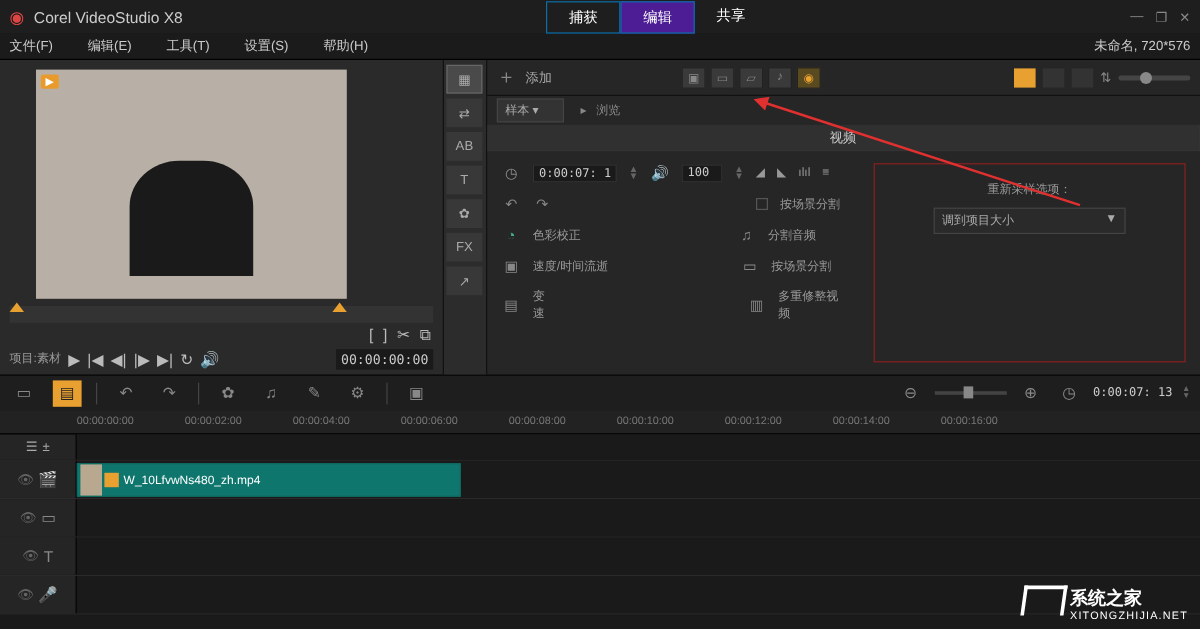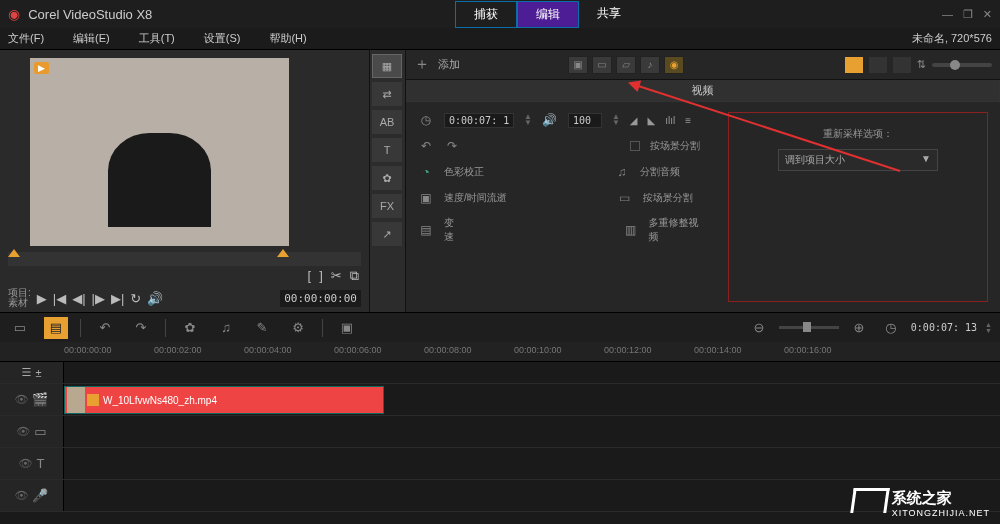--- a/index.html
+++ b/index.html
@@ -65,21 +65,21 @@
 .timeline-toolbar .ztc { font-family:monospace; font-size:10px; color:#ccc;}
 .ruler { height:20px; background:#222; display:flex; position:relative; padding-left:64px; font-size:9px; color:#777; border-bottom:1px solid #000;}
 .ruler .tick { position:absolute; top:3px;}
 .tracks { background:#1c1c1c; }
 .track { height:32px; display:flex; border-bottom:1px solid #2a2a2a;}
 .track.small { height:22px;}
 .track .thead { width:64px; background:#252525; display:flex; align-items:center; justify-content:center; gap:4px; border-right:1px solid #000;}
 .track .thead .eye { color:#666; font-size:11px;}
 .track .thead .ticon { color:#888; font-size:13px;}
 .track .tbody { flex:1; position:relative; background:#1a1a1a;}
-.clip { position:absolute; left:0; top:2px; height:28px; width:320px; background:#ef4444; border:1px solid #0e6a60; display:flex; align-items:center; font-size:10px; color:#fff;}
+.clip { position:absolute; left:0; top:2px; height:28px; width:320px; background:#0f766e; border:1px solid #0e6a60; display:flex; align-items:center; font-size:10px; color:#fff;}
 .clip .thumb { width:18px; height:26px; background:#b8a890; margin:0 2px;}
 .clip .snd { width:12px; height:12px; background:#e8a030; margin-right:4px;}
 .watermark { position:absolute; right:10px; bottom:6px; display:flex; align-items:center; gap:6px; color:#fff; font-size:15px; z-index:20;}
 .watermark .logo { width:34px; height:30px; position:relative;}
 .watermark .logo::before{content:""; position:absolute; width:30px; height:22px; border:3px solid #fff; border-bottom:none; top:0; left:0; transform:skewX(-8deg);}
 .watermark .sub { font-size:9px; letter-spacing:1px;}
 </style>
 </head>
 <body>
 
@@ -118,21 +118,21 @@
       <div class="handle-l"></div>
       <div class="handle-r"></div>
     </div>
     <div style="display:flex;justify-content:flex-end;padding:0 10px;gap:8px;">
       <span class="btn">[</span>
       <span class="btn">]</span>
       <span class="btn">✂</span>
       <span class="btn">⧉</span>
     </div>
     <div class="controls">
-      <div style="display:flex;flex-direction:column;line-height:10px;">
+      <div style="display:flex;flex-direction:row;line-height:10px;align-items:center;">
         <span class="label">项目:</span>
         <span class="label">素材</span>
       </div>
       <span class="btn">▶</span>
       <span class="btn">|◀</span>
       <span class="btn">◀|</span>
       <span class="btn">|▶</span>
       <span class="btn">▶|</span>
       <span class="btn">↻</span>
       <span class="btn">🔊</span>
@@ -161,20 +161,25 @@
           <div class="ic">♪</div>
           <div class="ic" style="background:#5a4a20;color:#e8a030">◉</div>
         </div>
         <div class="right">
           <div class="ic2 active"></div>
           <div class="ic2"></div>
           <div class="ic2"></div>
           <span style="color:#888">⇅</span>
           <div class="slider"></div>
         </div>
+      </div>
+      <div class="libsub">
+        <div class="combo">样本 ▾</div>
+        <span style="margin-left:6px">▸</span>
+        <span>浏览</span>
       </div>
       <div class="libtabs">
         <div class="ltab active">视频</div>
       </div>
       <div class="options">
         <div class="optleft">
           <div class="optrow">
             <span class="ico">◷</span>
             <input type="text" value="0:00:07: 13" style="">
             <span class="spin">▲<br>▼</span>

